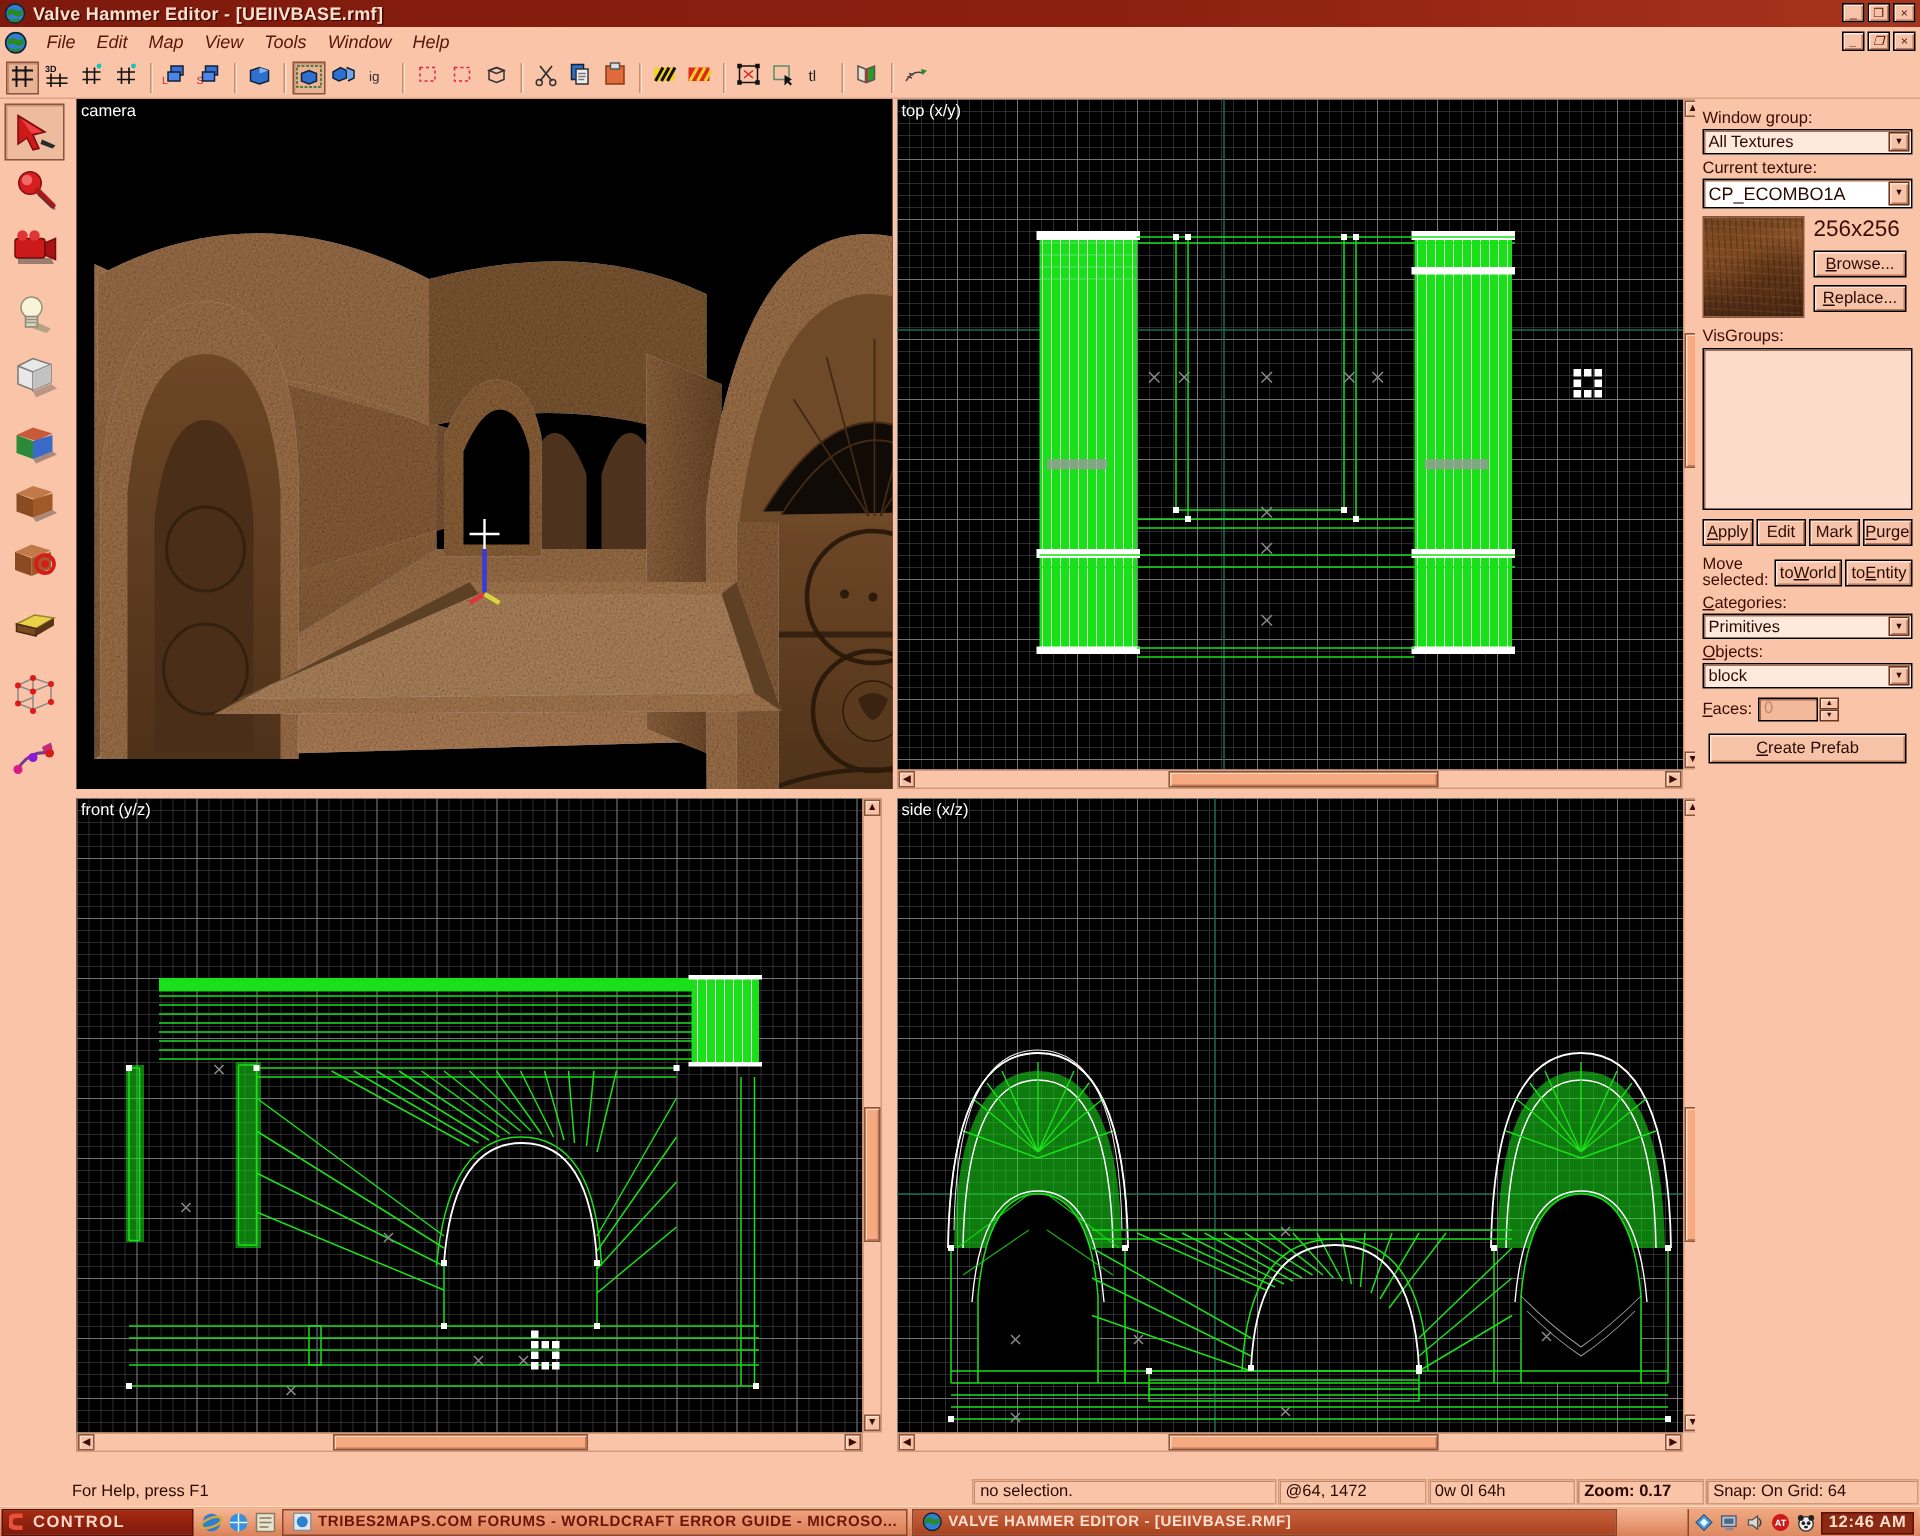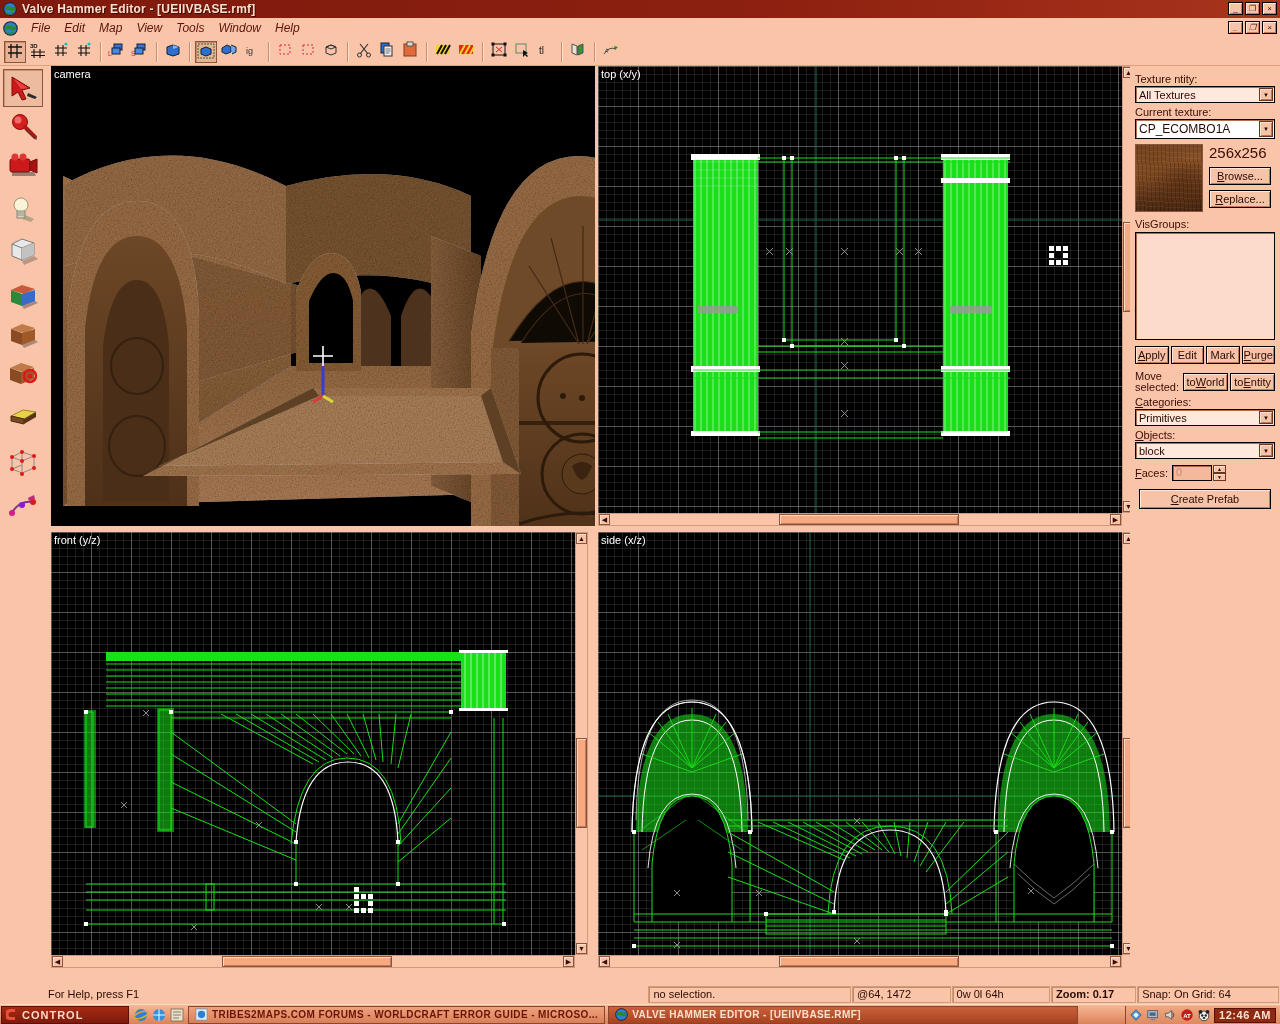--- a/index.html
+++ b/index.html
@@ -1000,21 +1000,21 @@
     </div>
     <div class="sbh" style="left:550px; top:889px; width:524px; height:13px;">
       <div class="sb-arrow" style="left:0; top:0;">◀</div>
       <div class="sb-thumb" style="left:180px; top:0; width:180px; height:11px;"></div>
       <div class="sb-arrow" style="right:0; top:0;">▶</div>
     </div>
   </div>
 
   <div class="rightpanel">
 
-    <span class="lbl">Texture ntity:</span>
+    <span class="lbl">Window group:</span>
     <div class="combo">
       <span>All Textures</span>
       <span class="arrow">▼</span>
     </div>
 
     <span class="lbl">Current texture:</span>
     <div class="combo white">
       <span>CP_ECOMBO1A</span>
       <span class="arrow">▼</span>
     </div>

